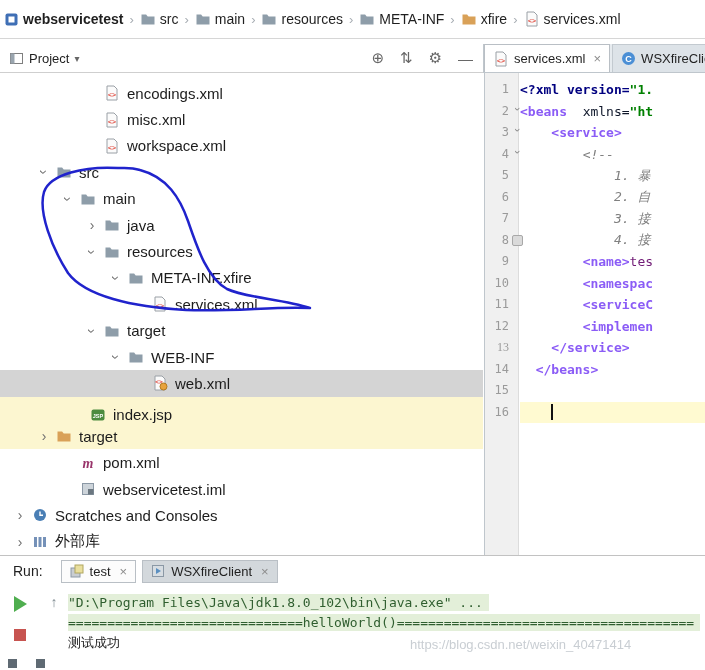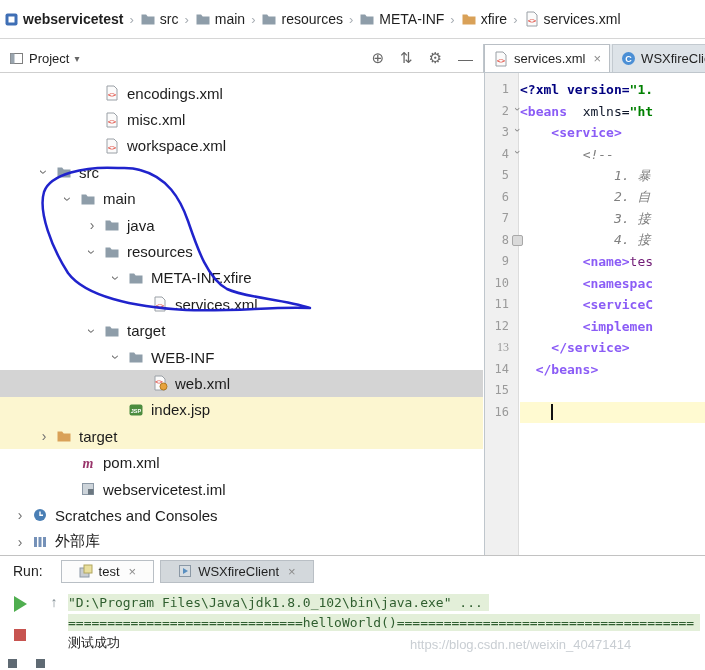--- a/index.html
+++ b/index.html
@@ -61,21 +61,21 @@
   .s-comment{color:#808080;font-style:italic}
   .s-plain{color:#701a75}
 
   
   #annotation{position:absolute;top:0;left:0;z-index:50;pointer-events:none}
 
   
   #run-panel{position:absolute;top:555px;left:0;right:0;bottom:0;border-top:1px solid #c2c2c2;background:#fff}
   #run-header{height:30px;display:flex;align-items:center;padding-left:13px;gap:12px}
   .run-label{font-size:14px}
-  .run-tab{display:inline-flex;align-items:center;gap:6px;font-size:13px;padding:3px 17px;border:1px solid #b9bfc5}
+  .run-tab{display:inline-flex;align-items:center;gap:6px;font-size:13px;padding:3px 8px;border:1px solid #b9bfc5}
   .run-tab.active{background:#fcfcfc}
   .run-tab.inactive{background:#d3d8dc}
   #run-body{position:absolute;top:31px;left:0;right:0;bottom:0;display:flex}
   #run-toolbar{width:40px;display:flex;flex-direction:column;align-items:center;padding-top:9px;gap:17px}
   .play-btn{width:0;height:0;border-left:13px solid #4fae4f;border-top:8px solid transparent;border-bottom:8px solid transparent;cursor:pointer}
   .stop-btn{width:12px;height:12px;background:#c75450;cursor:pointer}
   #console-gutter{width:28px;text-align:center;padding-top:7px;color:#7f8b91;font-weight:bold;font-size:14px}
   #console{flex:1;padding-top:5px;overflow:hidden}
   .console-line{height:20px;line-height:20px;white-space:pre}
   .console-line span{font:13px "DejaVu Sans Mono",monospace;color:#222;padding:1px 6px 1px 0}
@@ -303,21 +303,21 @@
         <span class="tree-spacer"></span>
         <span class="icon tree-icon">
           <svg width="16" height="16" viewBox="0 0 16 16">
             <path d="M3 1 h7 l3 3 v11 h-10 z" fill="#fbfbfb" stroke="#9aa0a6"></path>
             <text x="7" y="9" font-size="6.5" font-weight="bold" fill="#e2574c" text-anchor="middle" font-family="DejaVu Sans Mono,monospace">&lt;&gt;</text>
             <circle cx="11.5" cy="11.5" r="3.5" fill="#e8a33d" stroke="#b27a22"></circle>
           </svg>
         </span>
         <span class="tree-label">web.xml</span>
       </div>
-      <div class="tree-row highlight" style="padding-left: 106px;">
+      <div class="tree-row highlight" style="padding-left: 68px; align-items: flex-end;">
         <span class="tree-spacer"></span>
         <span class="icon tree-icon">
           <svg width="16" height="16" viewBox="0 0 16 16">
             <rect x="1.5" y="2.5" width="13" height="11" rx="2" fill="#4c8c3f"></rect>
             <text x="8" y="10.5" font-size="5.5" font-weight="bold" fill="#fff" text-anchor="middle" font-family="Liberation Sans,sans-serif">JSP</text>
           </svg>
         </span>
         <span class="tree-label">index.jsp</span>
       </div>
       <div class="tree-row highlight" style="padding-left: 34px;">

